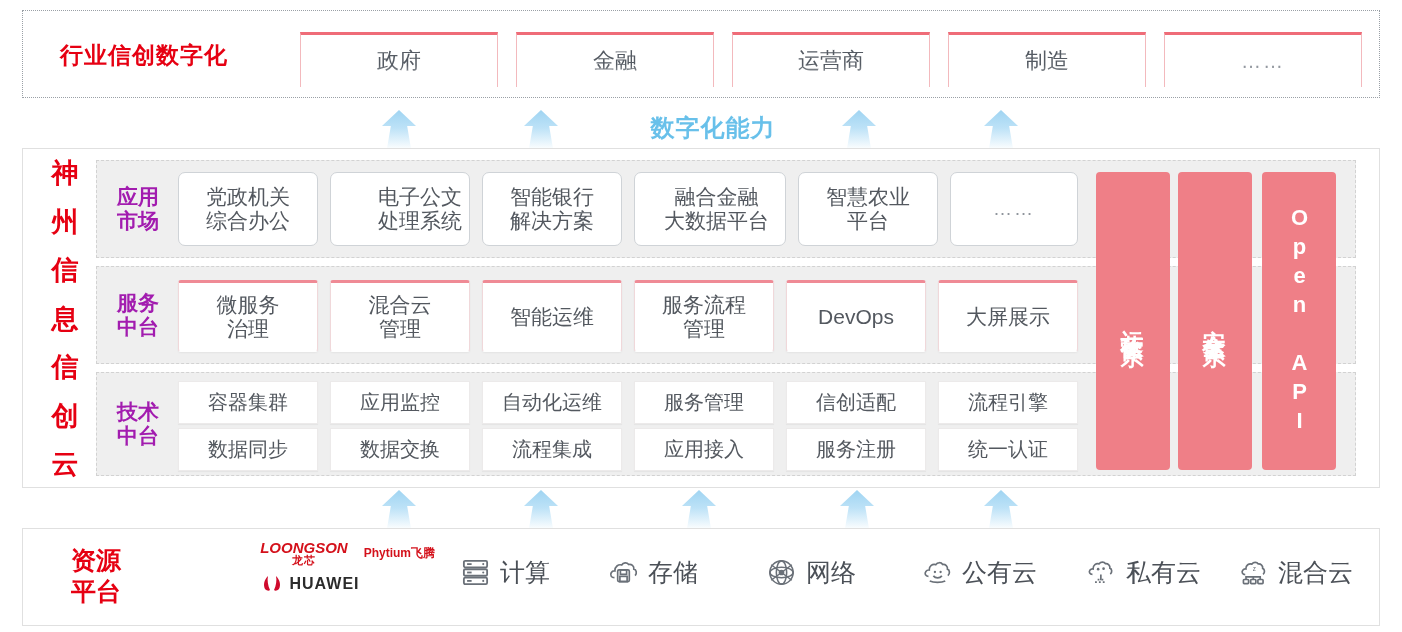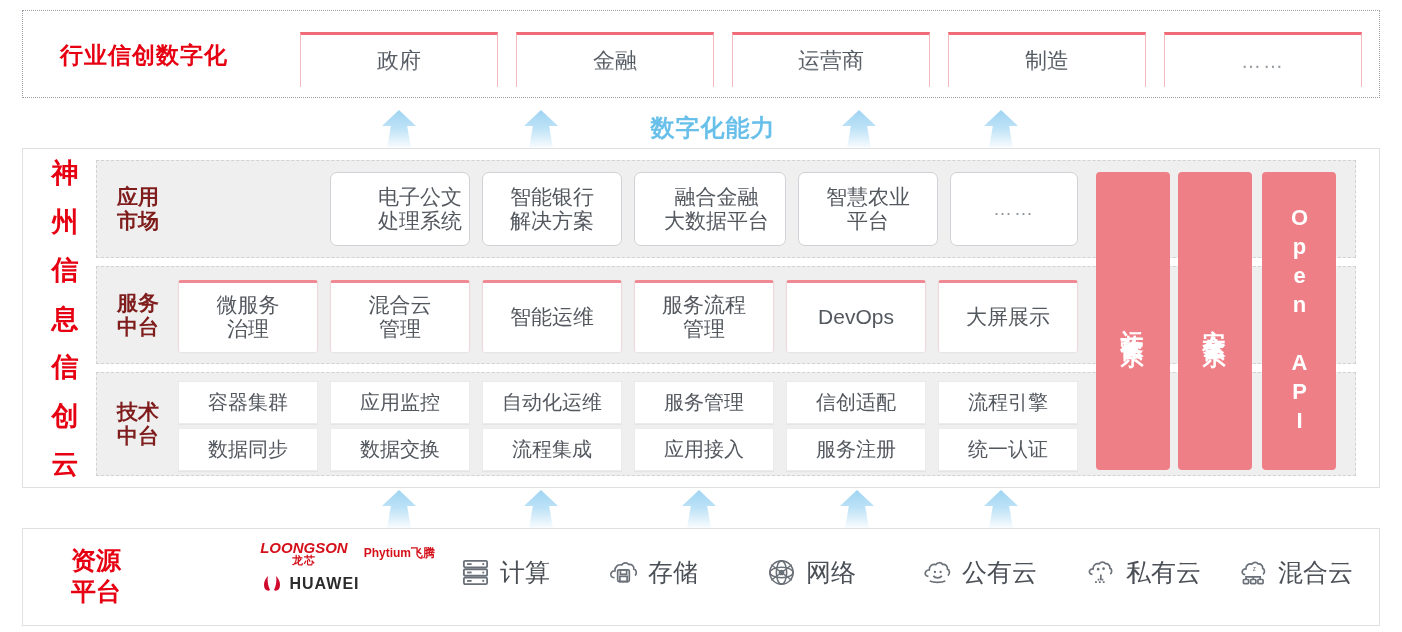--- a/index.html
+++ b/index.html
@@ -72,21 +72,21 @@
     background:#efefef;
     border:1px dashed #d2d2d2;
     box-sizing:border-box;
     left:96px;width:1260px;
   }
   #band-app{top:160px;height:98px;}
   #band-svc{top:266px;height:98px;}
   #band-tech{top:372px;height:104px;}
 
   .row-label{
-    width:68px;color:#7f1d1d;font-weight:bold;font-size:21px;
+    width:68px;color:#a21caf;font-weight:bold;font-size:21px;
     line-height:1.12;text-align:center;
     display:flex;align-items:center;justify-content:center;
   }
   #lbl-app{left:104px;top:168px;height:82px;}
   #lbl-svc{left:104px;top:274px;height:82px;}
   #lbl-tech{left:104px;top:380px;height:88px;}
 
   .cell{
     background:#ffffff;box-sizing:border-box;
     display:flex;align-items:center;justify-content:center;
@@ -216,20 +216,26 @@
          <div>中台</div>
       </div>
   </div>
   <div class="abs row-label" id="lbl-tech">
     <div>
         <div>技术</div>
          <div>中台</div>
       </div>
   </div>
 
+  <div class="abs cell cell-app" style="left:178px;width:140px;">
+    <div>
+        <div>党政机关</div>
+         <div>综合办公</div>
+      </div>
+    </div>
   <div class="abs cell cell-app" style="left:330px;width:140px;padding-left:40px;">
     <div>
         <div>电子公文</div>
          <div>处理系统</div>
       </div>
     </div>
   <div class="abs cell cell-app" style="left:482px;width:140px;">
     <div>
         <div>智能银行</div>
          <div>解决方案</div>

